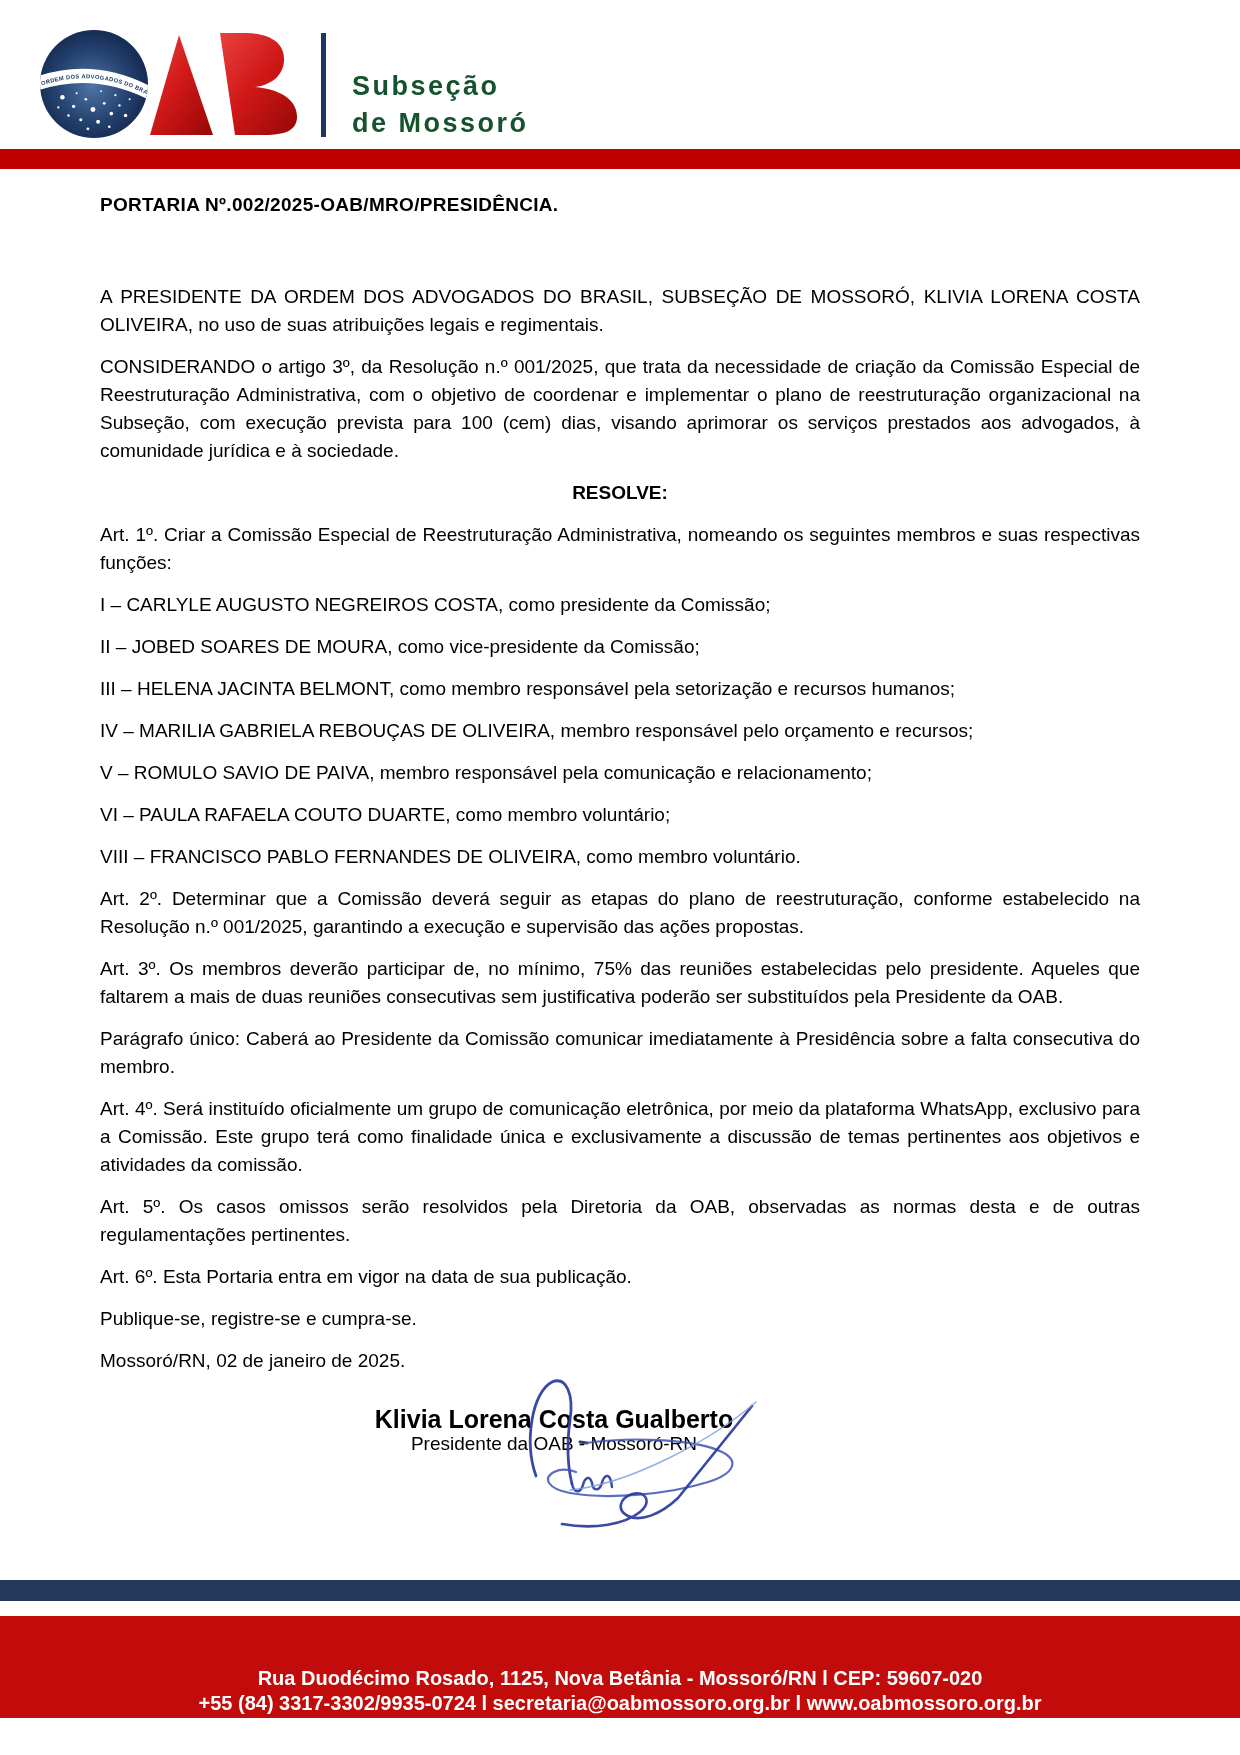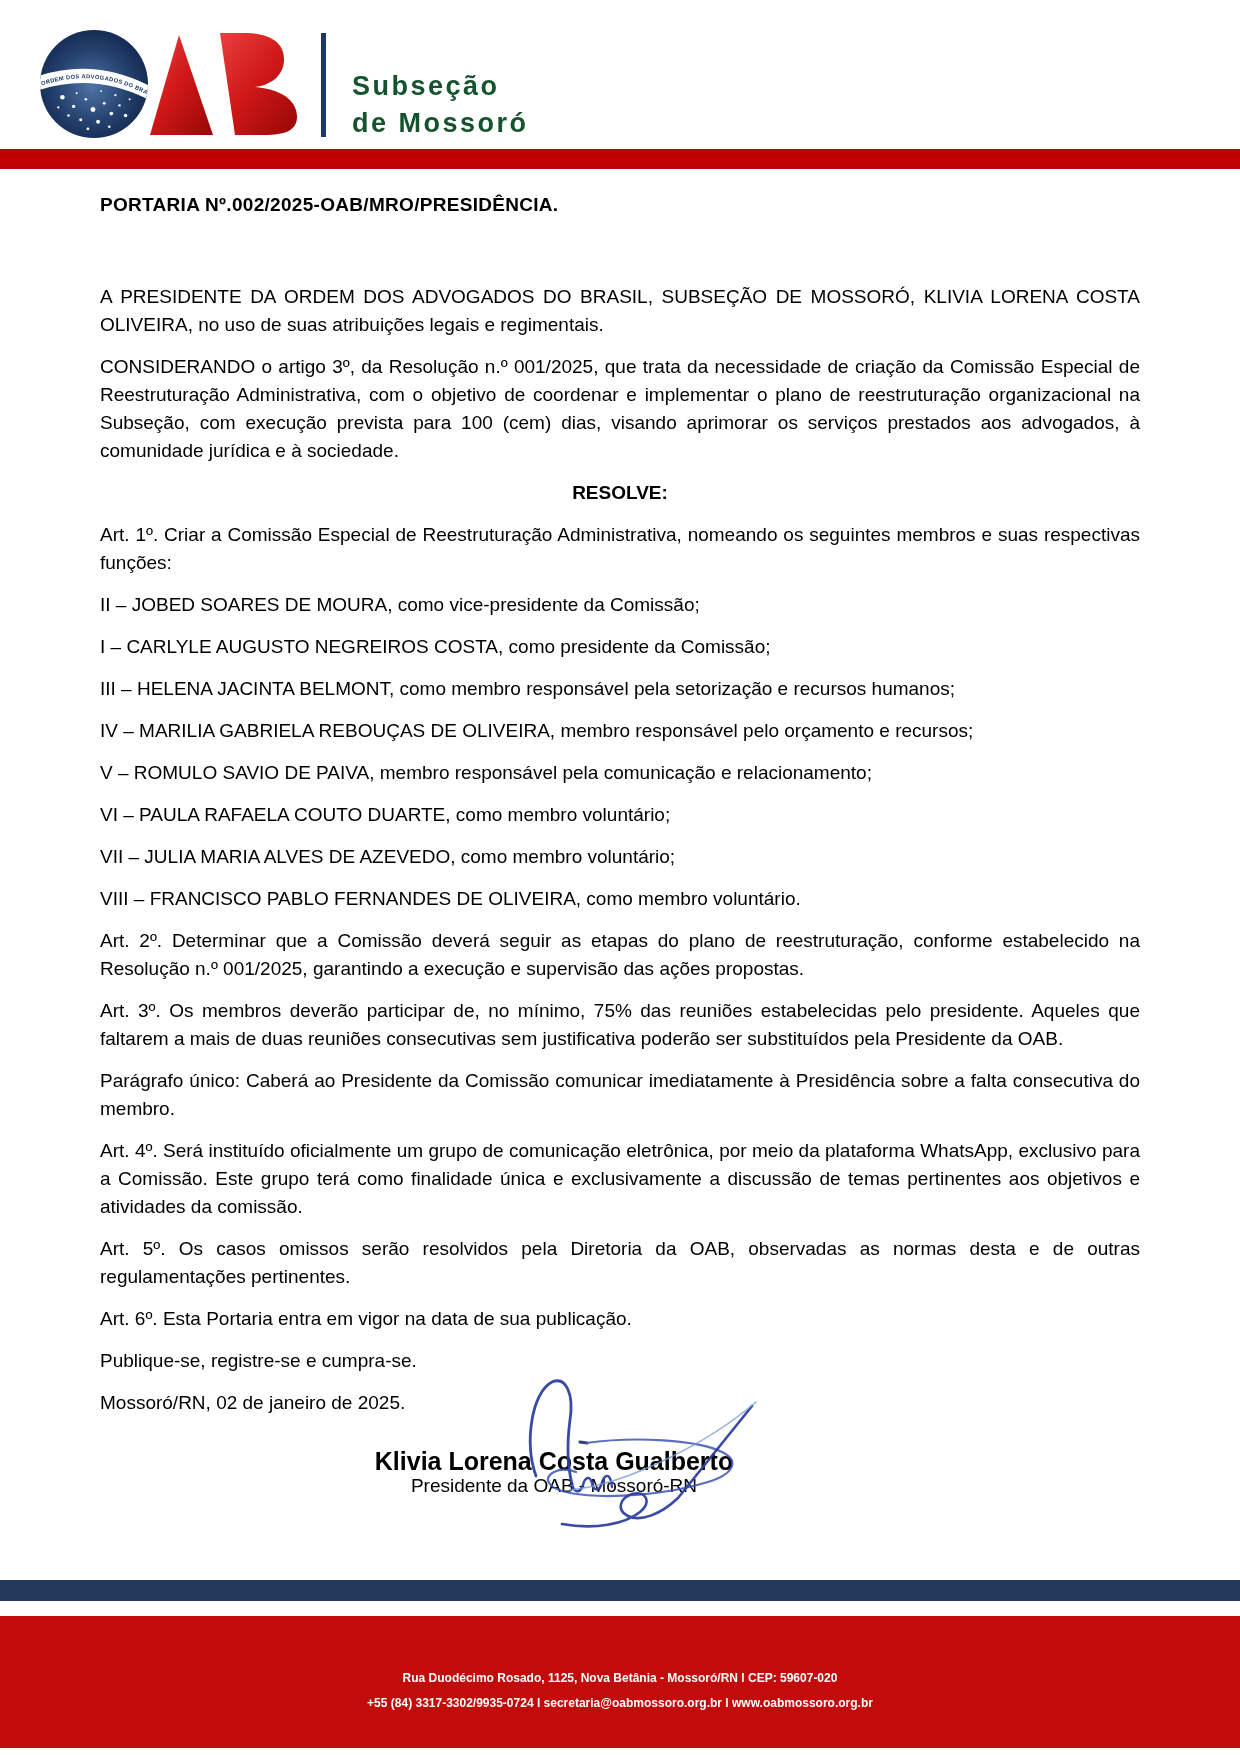--- a/index.html
+++ b/index.html
@@ -49,23 +49,23 @@
   .sig-role{font-size:19px;line-height:26px;}
   .signature-ink{
     position:absolute;left:450px;top:1372px;
     width:320px;height:175px;
     pointer-events:none;
   }
 
   
   .navy-rule{position:absolute;top:1580px;left:0;right:0;height:21px;}
   .red-footer{
-    position:absolute;top:1616px;left:0;right:0;height:132px;
+    position:absolute;top:1616px;left:0;right:0;height:102px;
     text-align:center;
-    color:#fff;font-weight:700;font-size:12px;line-height:25px;
+    color:#fff;font-weight:700;font-size:20px;line-height:25px;
     box-sizing:border-box;
     padding-top:50px;
   }
 </style>
 </head>
 <body>
 
 <div class="page">
 
   <header class="letterhead">
@@ -134,27 +134,26 @@
   <div class="red-rule" style="background: rgb(192, 0, 0);"></div>
 
   <main class="content">
     <h1 class="doc-title">PORTARIA Nº.002/2025-OAB/MRO/PRESIDÊNCIA.</h1>
 
     <div id="body-blocks">
         <p class="blk paragraph">A PRESIDENTE DA ORDEM DOS ADVOGADOS DO BRASIL, SUBSEÇÃO DE MOSSORÓ, KLIVIA LORENA COSTA OLIVEIRA, no uso de suas atribuições legais e regimentais.</p>
         <p class="blk paragraph">CONSIDERANDO o artigo 3º, da Resolução n.º 001/2025, que trata da necessidade de criação da Comissão Especial de Reestruturação Administrativa, com o objetivo de coordenar e implementar o plano de reestruturação organizacional na Subseção, com execução prevista para 100 (cem) dias, visando aprimorar os serviços prestados aos advogados, à comunidade jurídica e à sociedade.</p>
         <p class="blk heading">RESOLVE:</p>
         <p class="blk paragraph">Art. 1º. Criar a Comissão Especial de Reestruturação Administrativa, nomeando os seguintes membros e suas respectivas funções:</p>
+        <p class="blk list-item">I – CARLYLE AUGUSTO NEGREIROS COSTA, como presidente da Comissão;</p>
         <p class="blk list-item">II – JOBED SOARES DE MOURA, como vice-presidente da Comissão;</p>
-        <p class="blk list-item">I – CARLYLE AUGUSTO NEGREIROS COSTA, como presidente da Comissão;</p>
         <p class="blk list-item">III – HELENA JACINTA BELMONT, como membro responsável pela setorização e recursos humanos;</p>
         <p class="blk list-item">IV – MARILIA GABRIELA REBOUÇAS DE OLIVEIRA, membro responsável pelo orçamento e recursos;</p>
         <p class="blk list-item">V – ROMULO SAVIO DE PAIVA, membro responsável pela comunicação e relacionamento;</p>
         <p class="blk list-item">VI – PAULA RAFAELA COUTO DUARTE, como membro voluntário;</p>
-        <p class="blk list-item">VII – JULIA MARIA ALVES DE AZEVEDO, como membro voluntário;</p>
         <p class="blk list-item">VIII – FRANCISCO PABLO FERNANDES DE OLIVEIRA, como membro voluntário.</p>
         <p class="blk paragraph">Art. 2º. Determinar que a Comissão deverá seguir as etapas do plano de reestruturação, conforme estabelecido na Resolução n.º 001/2025, garantindo a execução e supervisão das ações propostas.</p>
         <p class="blk paragraph">Art. 3º. Os membros deverão participar de, no mínimo, 75% das reuniões estabelecidas pelo presidente. Aqueles que faltarem a mais de duas reuniões consecutivas sem justificativa poderão ser substituídos pela Presidente da OAB.</p>
         <p class="blk paragraph">Parágrafo único: Caberá ao Presidente da Comissão comunicar imediatamente à Presidência sobre a falta consecutiva do membro.</p>
         <p class="blk paragraph">Art. 4º. Será instituído oficialmente um grupo de comunicação eletrônica, por meio da plataforma WhatsApp, exclusivo para a Comissão. Este grupo terá como finalidade única e exclusivamente a discussão de temas pertinentes aos objetivos e atividades da comissão.</p>
         <p class="blk paragraph">Art. 5º. Os casos omissos serão resolvidos pela Diretoria da OAB, observadas as normas desta e de outras regulamentações pertinentes.</p>
         <p class="blk paragraph">Art. 6º. Esta Portaria entra em vigor na data de sua publicação.</p>
         <p class="blk paragraph">Publique-se, registre-se e cumpra-se.</p>
         <p class="blk paragraph">Mossoró/RN, 02 de janeiro de 2025.</p>
       </div>

